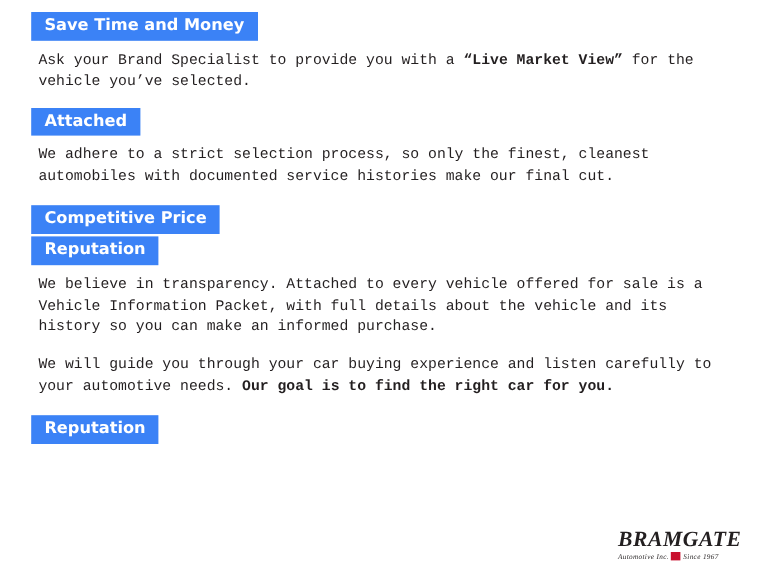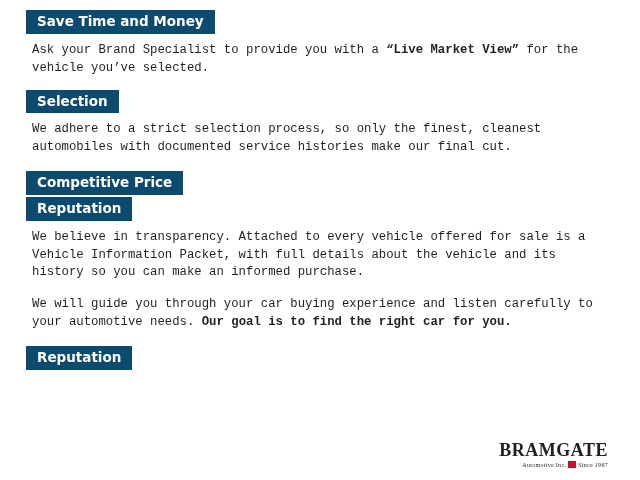--- a/index.html
+++ b/index.html
@@ -37,21 +37,21 @@
     font-family: "DejaVu Sans", sans-serif;
   }
   .content {
     padding: 10px 26px 0 26px;
   }
   .section {
     margin-bottom: 2px;
   }
   .section-heading {
     display: inline-block;
-    background: #0c4a6e;
+    background: #3b82f6;
     color: #ffffff;
     font-size: 13.5px;
     font-weight: bold;
     padding: 4px 11px 5px 11px;
     font-family: "DejaVu Sans", sans-serif;
     line-height: 1.1;
   }
   .section-body {
     font-size: 12.3px;
     color: #231f20;
@@ -59,24 +59,25 @@
     margin: 8px 0 14px 6px;
     max-width: 580px;
     font-family: Liberation Mono, monospace;
   }
   .section-body b {
     font-weight: bold;
   }
   .s1 .section-body { margin-bottom: 12px; }
   .footer-logo {
     position: absolute;
-    right: 32px;
+    right: 22px;
     bottom: 12px;
-    text-align: right;
+    text-align: left;
     line-height: 1;
+    font-style: italic;
   }
   .logo-word {
     font-family: "Liberation Serif", serif;
     font-size: 18px;
     font-weight: bold;
     color: #231f20;
     letter-spacing: 0.5px;
   }
   .logo-sub {
     font-family: "Liberation Serif", serif;
@@ -101,21 +102,21 @@
 
 
   <div class="content">
 
     <div class="section s1">
       <div class="section-heading">Save Time and Money</div>
       <div class="section-body"><span>Ask your Brand Specialist to provide you with a </span><b>“Live Market View”</b><span> for the vehicle you’ve selected.</span></div>
     </div>
 
     <div class="section">
-      <div class="section-heading">Selection</div>
+      <div class="section-heading">Attached</div>
       <div class="section-body"><span>We adhere to a strict selection process, so only the finest, cleanest automobiles with documented service histories make our final cut.</span></div>
     </div>
 
     <div class="section">
       <div class="section-heading">Competitive Price</div>
     </div>
 
     <div class="section">
       <div class="section-heading">Reputation</div>
       <div class="section-body"><span>We believe in transparency. Attached to every vehicle offered for sale is a Vehicle Information Packet, with full details about the vehicle and its history so you can make an informed purchase.</span></div>

